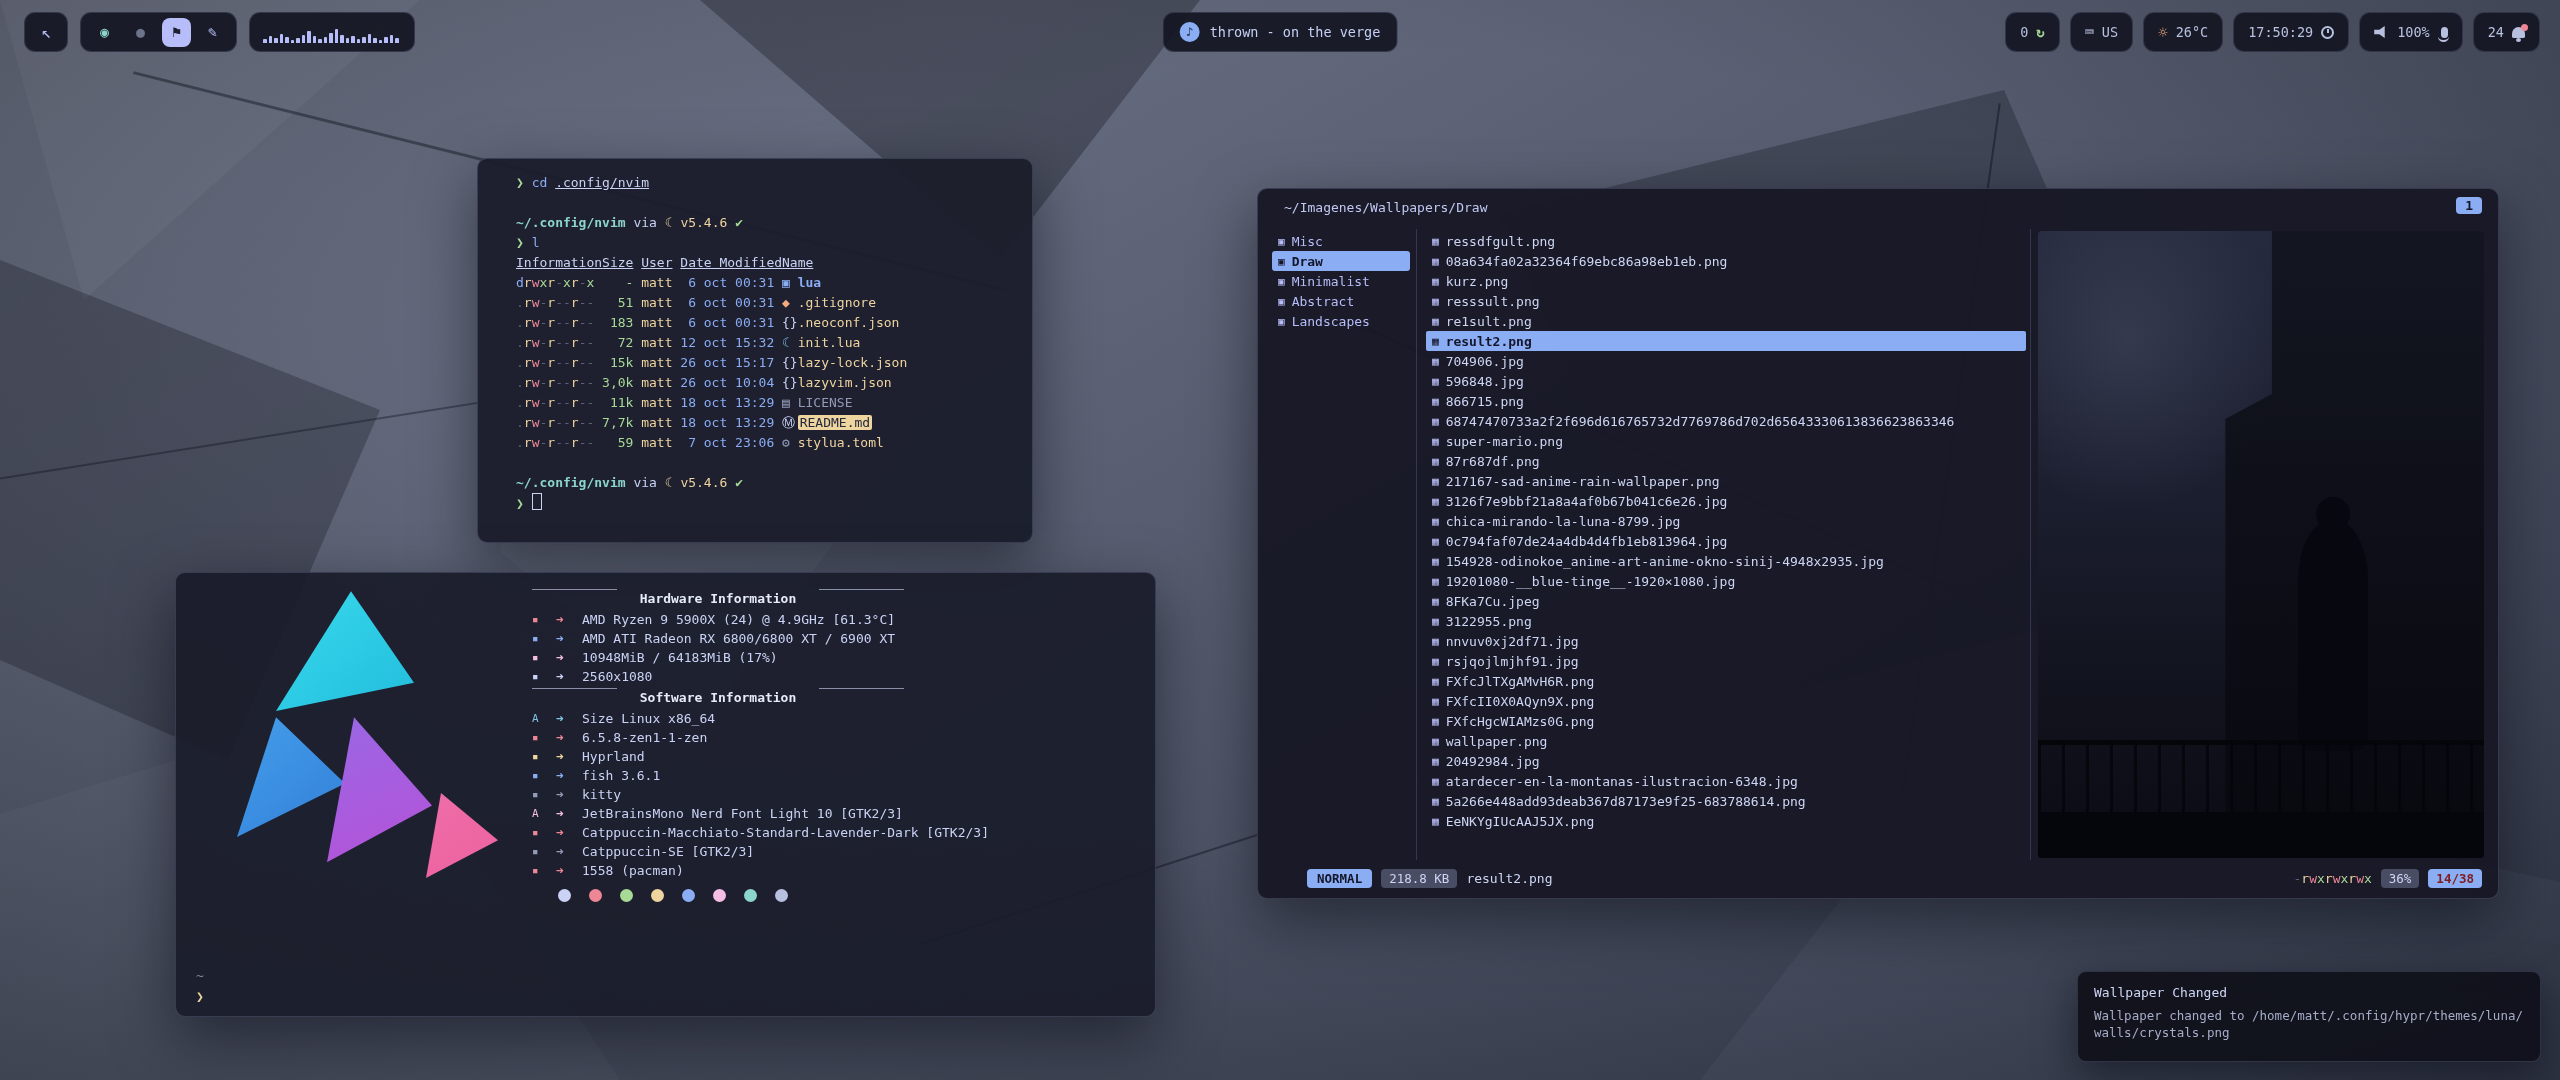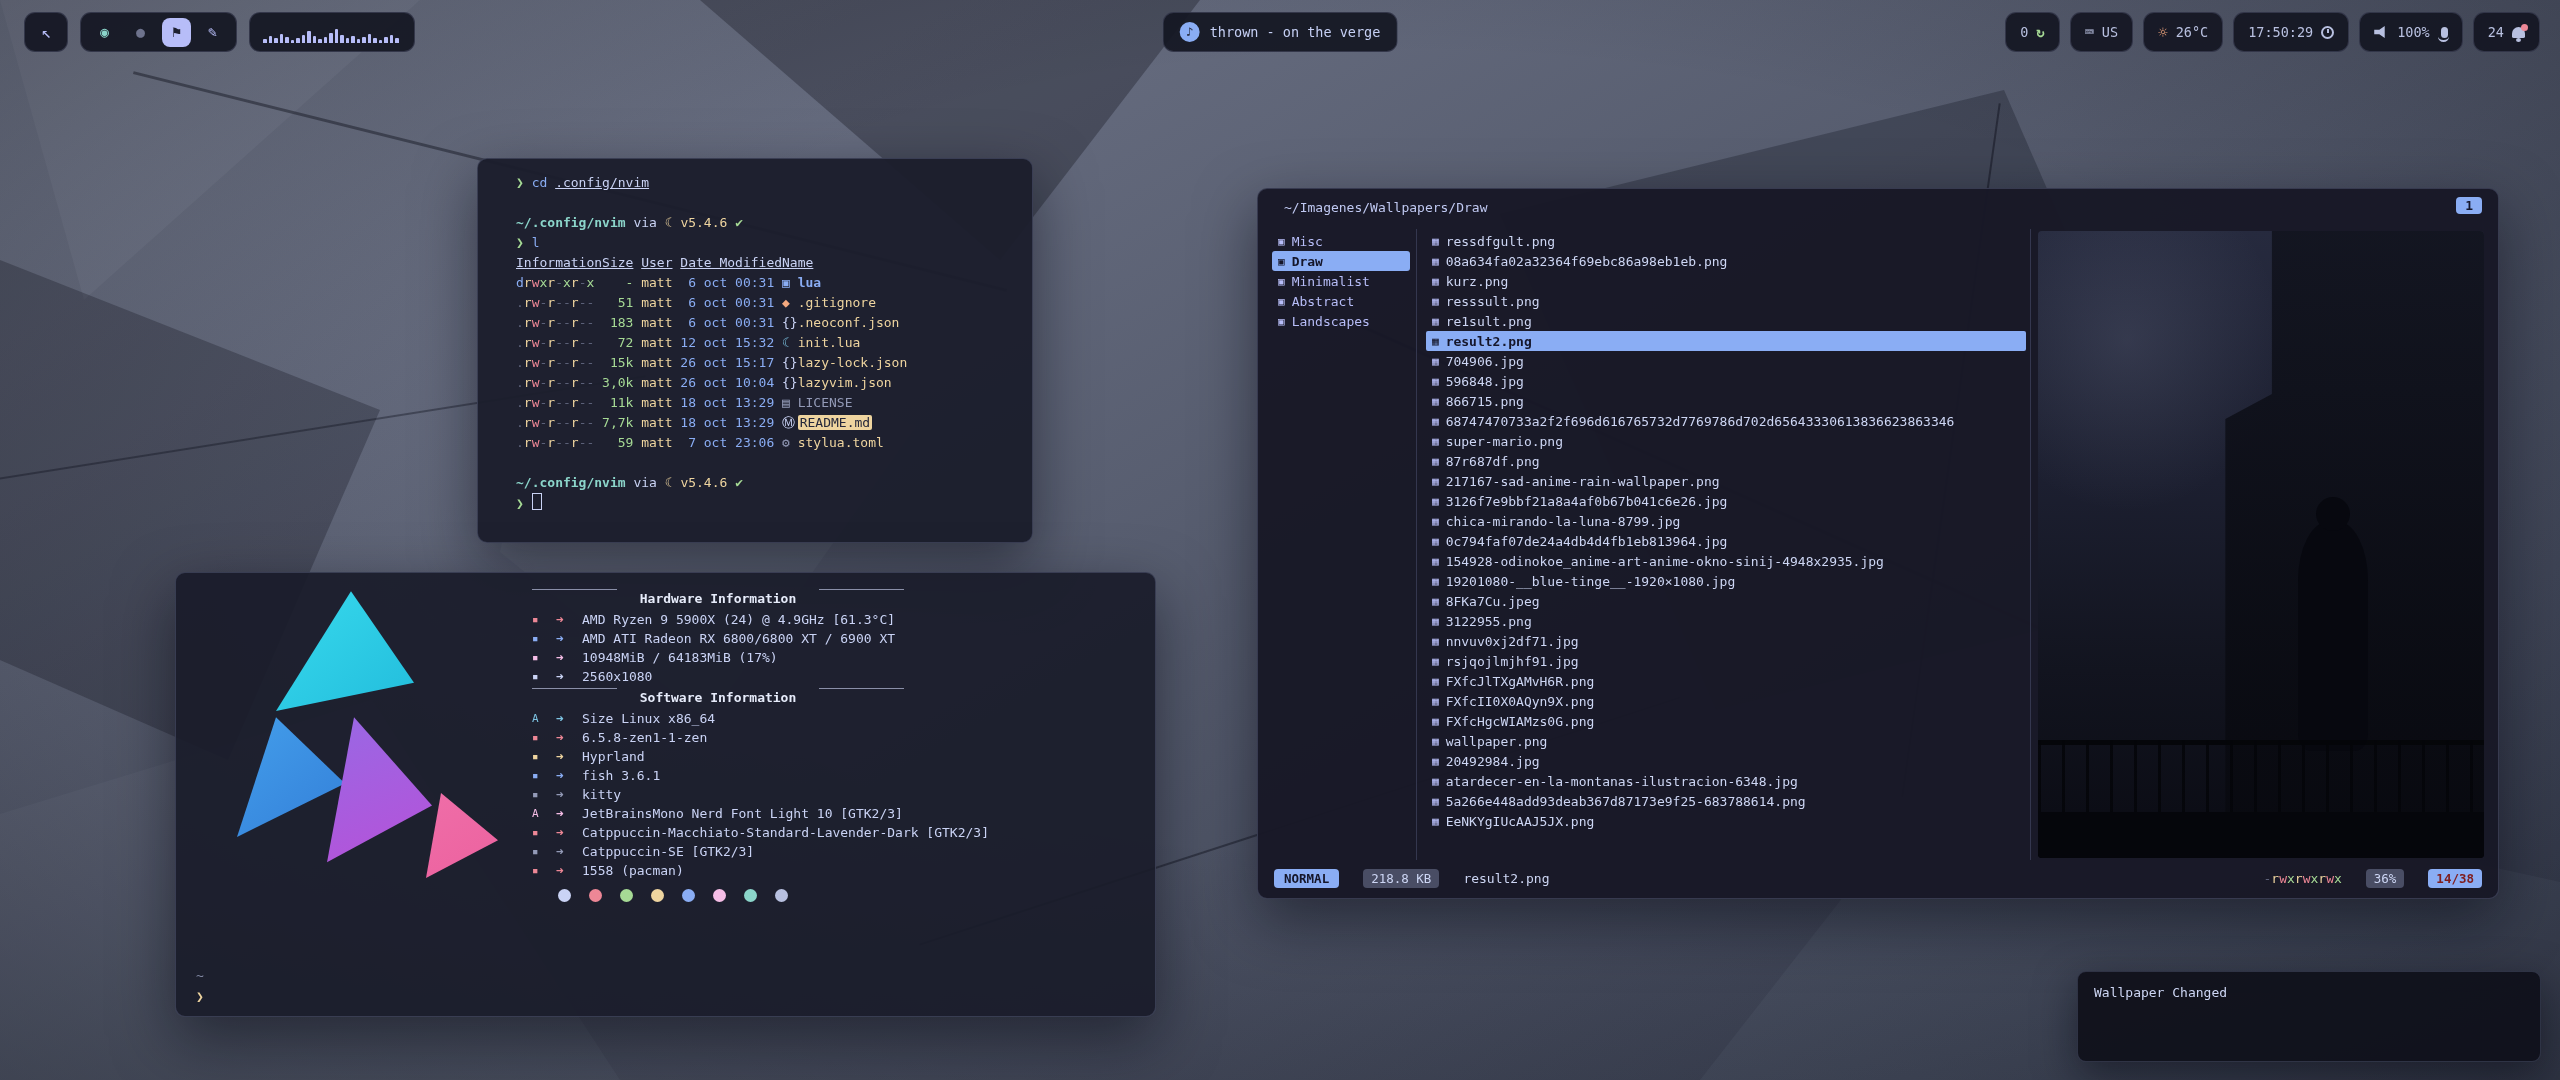--- a/index.html
+++ b/index.html
@@ -100,21 +100,21 @@
   .pv-bldg{position:absolute;right:0;top:0;width:58%;height:100%;
     background:linear-gradient(180deg,rgba(16,18,28,.85),rgba(8,9,15,.95));
     clip-path:polygon(18% 0,100% 0,100% 100%,0 100%,0 30%,18% 26%);}
   .pv-fig{position:absolute;right:26%;bottom:17%;width:70px;height:230px;background:#07080f;border-radius:45% 45% 18% 18%/26% 26% 8% 8%;}
   .pv-fig::before{content:"";position:absolute;left:50%;top:-24px;transform:translateX(-50%);width:34px;height:34px;border-radius:50%;background:#07080f;}
   .pv-rail{position:absolute;left:0;right:0;bottom:0;height:118px;
     background:repeating-linear-gradient(90deg,rgba(4,5,9,.85) 0 3px,transparent 3px 24px);}
   .pv-rail::before{content:"";position:absolute;left:0;right:0;top:0;height:5px;background:rgba(4,5,9,.9);}
   .pv-floor{position:absolute;left:0;right:0;bottom:0;height:46px;background:#05060b;}
   .fm-status{position:absolute;left:16px;right:16px;bottom:8px;height:24px;display:flex;align-items:center;justify-content:space-between;}
-  .st-left,.st-right{display:flex;align-items:center;gap:24px;}
+  .st-left,.st-right{display:flex;align-items:center;gap:9px;margin-left:33px;}
   .badge-mode{background:#8aadf4;color:#15162a;font-weight:bold;padding:2px 10px;border-radius:4px;font-size:12.5px;}
   .chip{background:#494d64;color:#cdd6f4;padding:2px 8px;border-radius:4px;font-size:12.5px;}
   .chip.blue{background:#8aadf4;color:#7f1d1d;font-weight:bold;}
 
   
   .notif{position:absolute;left:2077px;top:971px;width:464px;height:91px;background:rgba(17,18,28,.97);
     border:1px solid rgba(85,91,120,.45);border-radius:9px;padding:13px 16px;box-sizing:border-box;
     box-shadow:0 14px 40px rgba(5,8,18,.5);}
   .notif-title{font-size:13px;color:#cdd6f4;margin-bottom:7px;}
   .notif-body{font-size:12.5px;color:#a6adc8;line-height:17px;word-break:break-all;}
@@ -505,15 +505,16 @@
       <div class="st-right">
         <span class="st-perms" id="perm-status"><span style="color:#5b6078">-</span><span style="color:#eed49f">r</span><span style="color:#ed8796">w</span><span style="color:#a6da95">x</span><span style="color:#eed49f">r</span><span style="color:#ed8796">w</span><span style="color:#a6da95">x</span><span style="color:#eed49f">r</span><span style="color:#ed8796">w</span><span style="color:#a6da95">x</span></span>
         <span class="chip">36%</span>
         <span class="chip blue">14/38</span>
       </div>
     </div>
   </div>
 
   <div class="notif">
     <div class="notif-title">Wallpaper Changed</div>
+    <div class="notif-body">Wallpaper changed to /home/matt/.config/hypr/themes/luna/walls/crystals.png</div>
   </div>
 
 </div>
 
 </body></html>

